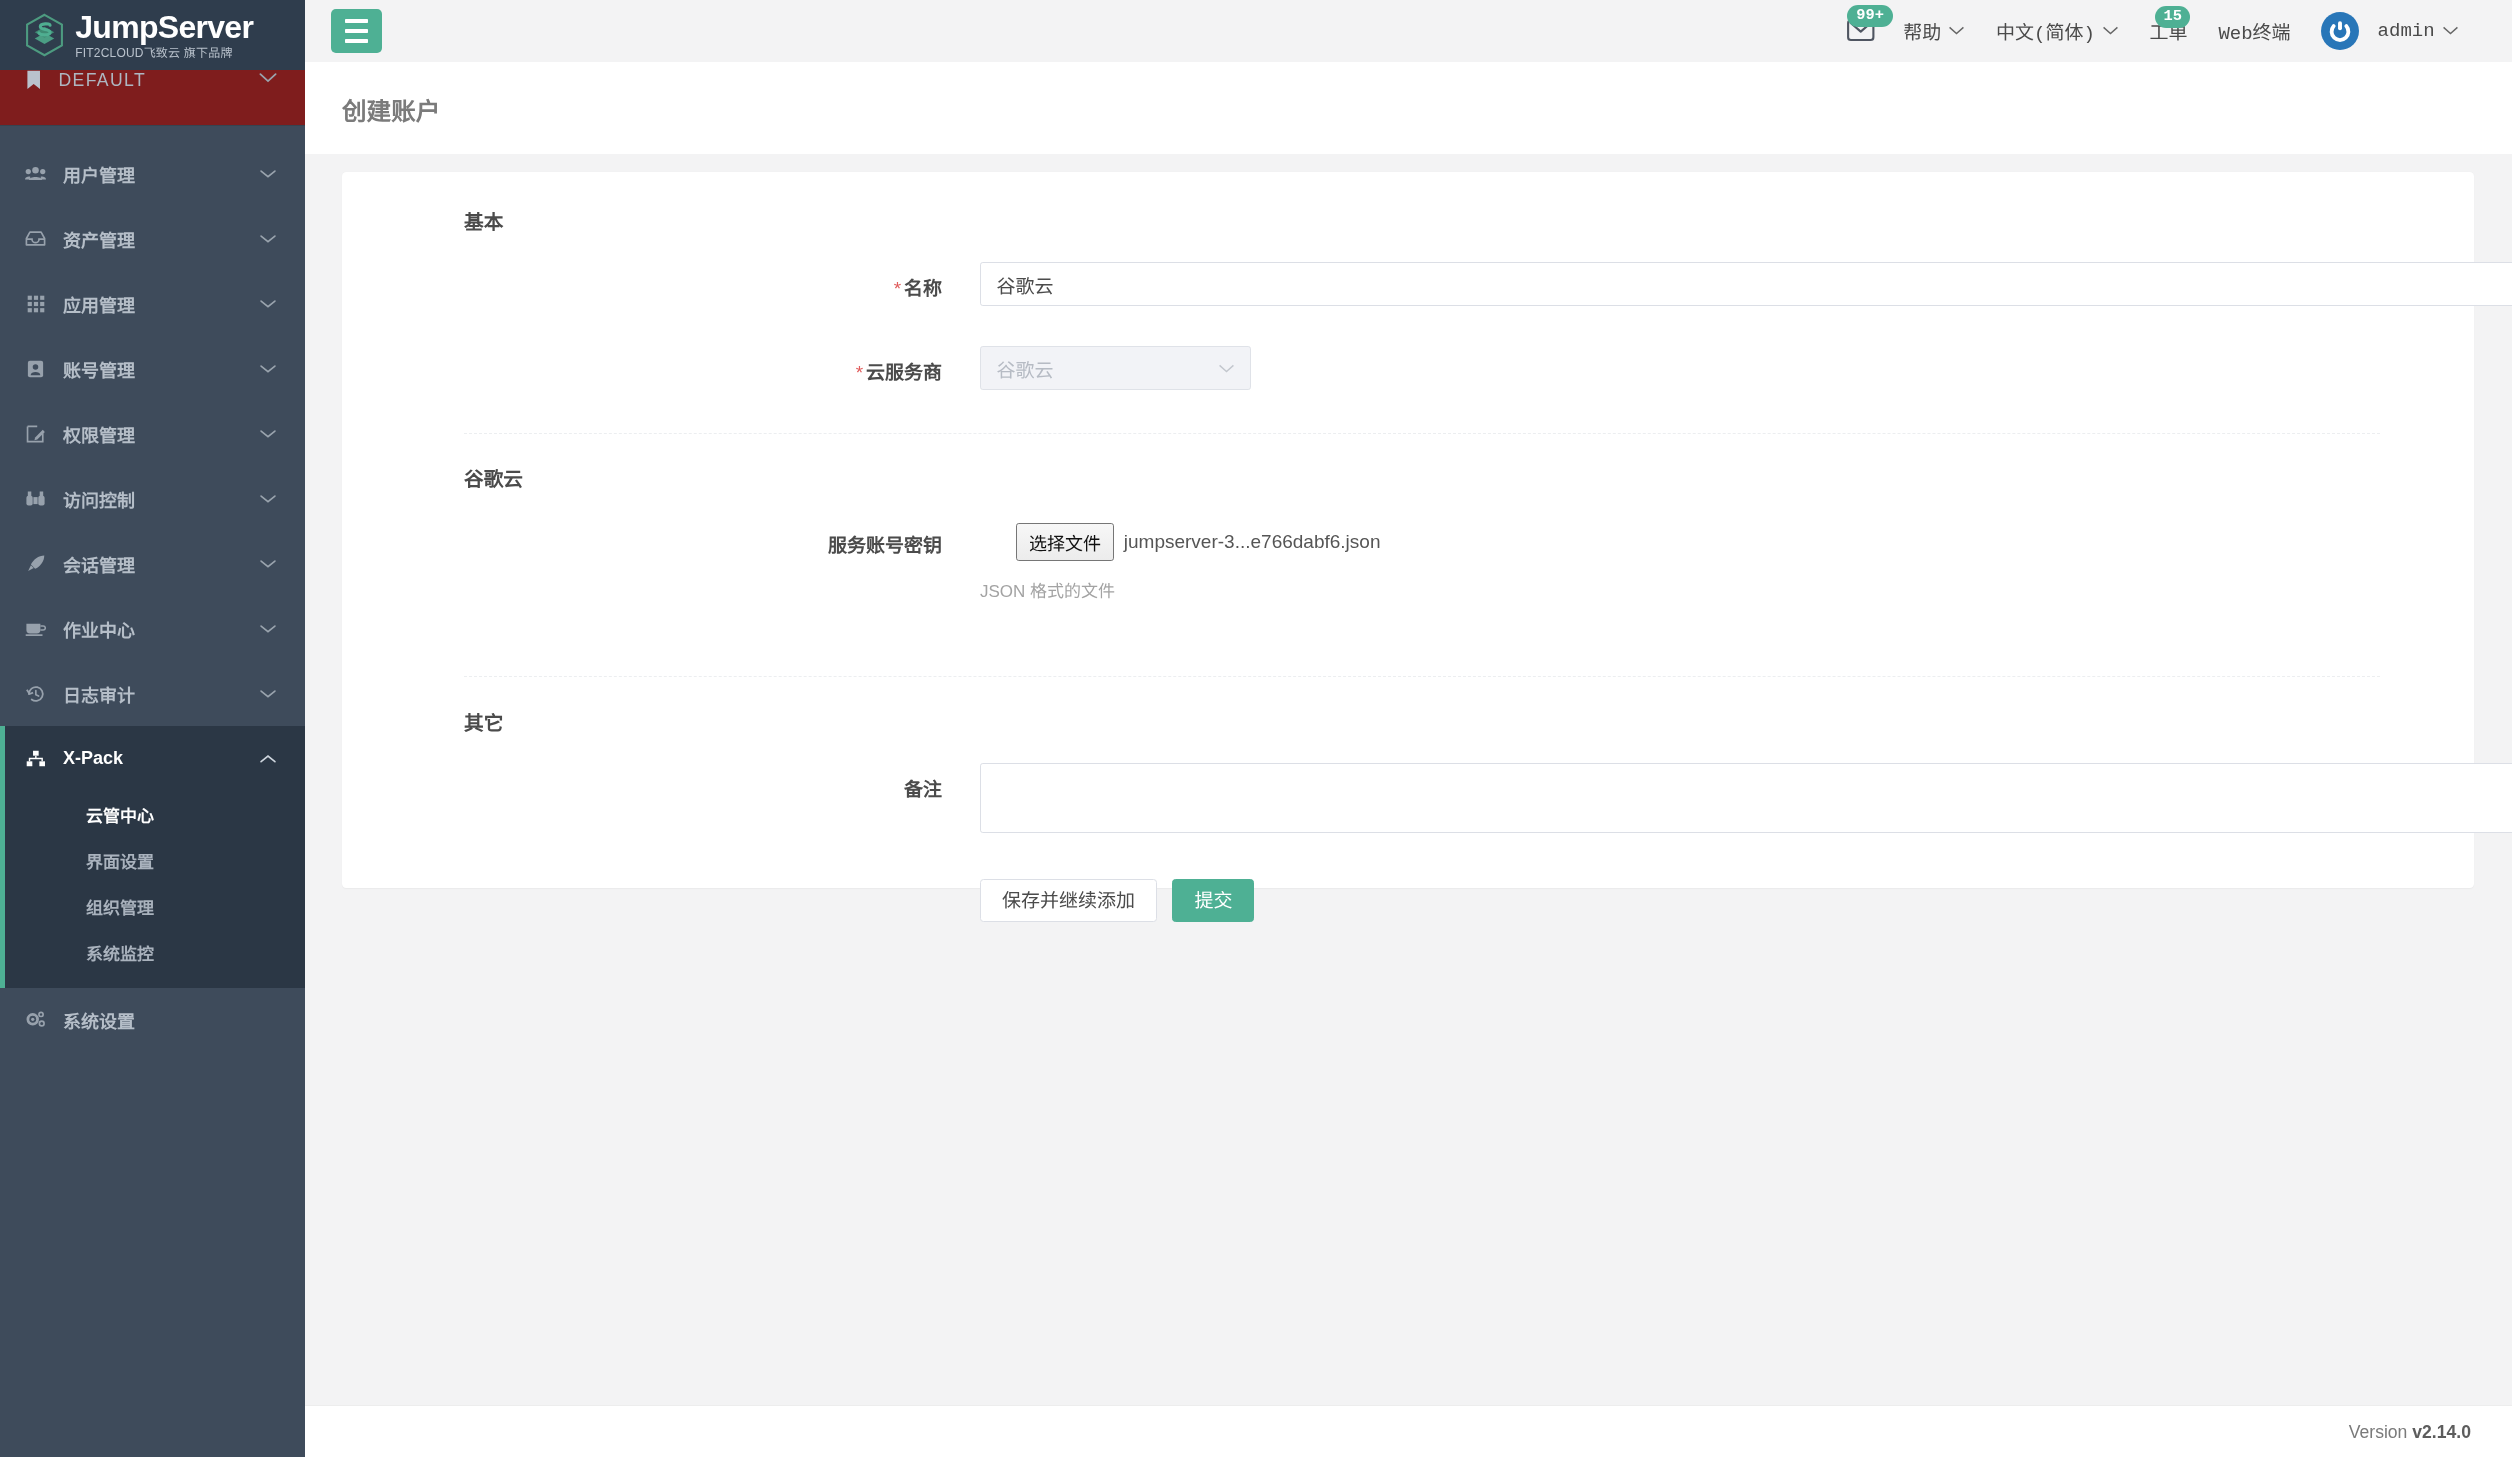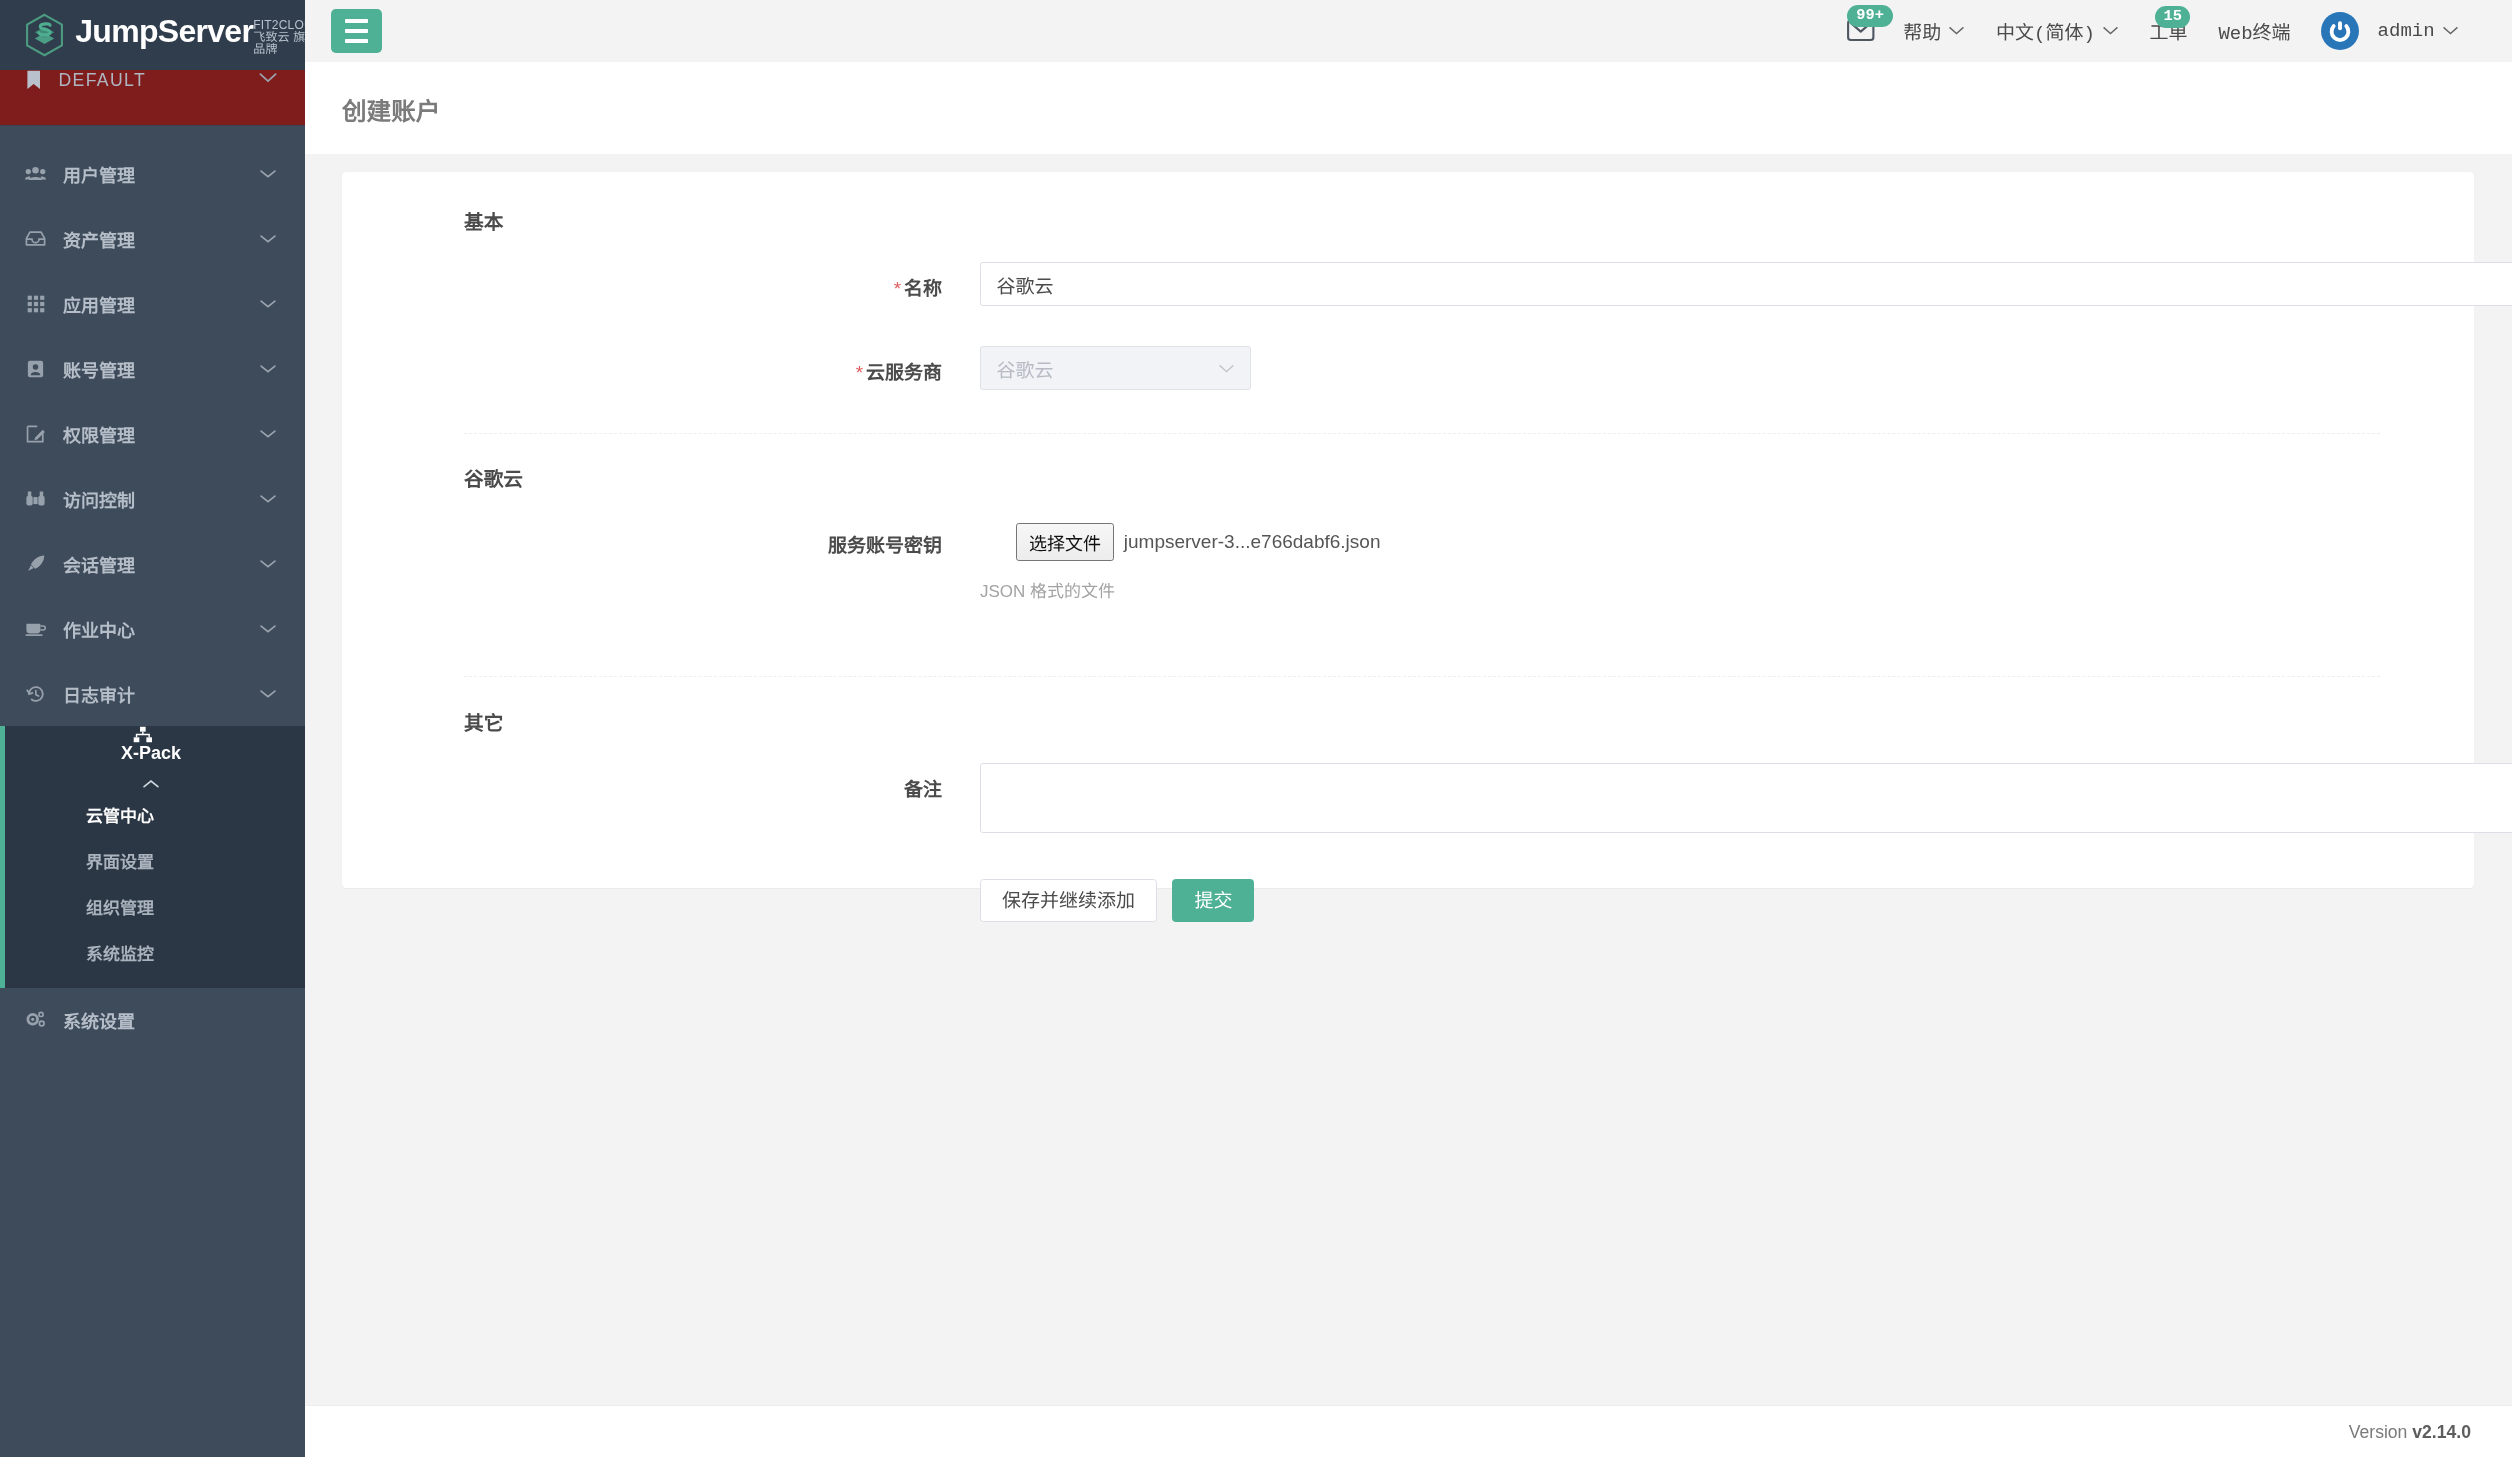--- a/index.html
+++ b/index.html
@@ -16,21 +16,21 @@
   .sidebar {
     position:absolute; left:0; top:0;
     width:305px; height:1458px;
     background:#3e4b5b;
   }
   .brand {
     height:70px; background:#2f3d4d;
     display:flex; align-items:center; padding-left:25px; gap:11.2px;
   }
   .brand-logo { width:39px; height:44px; flex:0 0 auto; }
-  .brand-text { display:flex; flex-direction:row; line-height:1; }
+  .brand-text { display:flex; flex-direction:column; line-height:1; }
   .brand-name {
     font-size:32px; font-weight:bold; color:#ffffff;
     letter-spacing:-0.7px;
   }
   .brand-sub {
     font-size:12px; color:#b9c2cc; margin-top:4.2px; letter-spacing:0.2px;
   }
 
   .org-row {
     height:56px; background:#7f1d1d;
@@ -50,21 +50,21 @@
     padding:0 28px 0 25px; cursor:pointer; position:relative;
   }
   .nav-item .ic {
     width:21px; margin-right:17px; display:flex;
     justify-content:center; align-items:center;
     color:#97a1ac;
   }
   .nav-item .lbl {
     flex:1; color:#b5bec8; font-size:18px; font-weight:bold;
   }
-  .nav-item.active { background:#2b3745;flex-direction:column; }
+  .nav-item.active { background:#2b3745; }
   .nav-item.active::before {
     content:""; position:absolute; left:0; top:0; bottom:0;
     width:4.9px; background:#4eb094;
   }
   .nav-item.active .lbl, .nav-item.active .ic { color:#ffffff; }
 
   .nav-group.open { background:#2b3745; position:relative; }
   .nav-group.open::before {
     content:""; position:absolute; left:0; top:0; bottom:0;
     width:4.9px; background:#4eb094; z-index:2;

